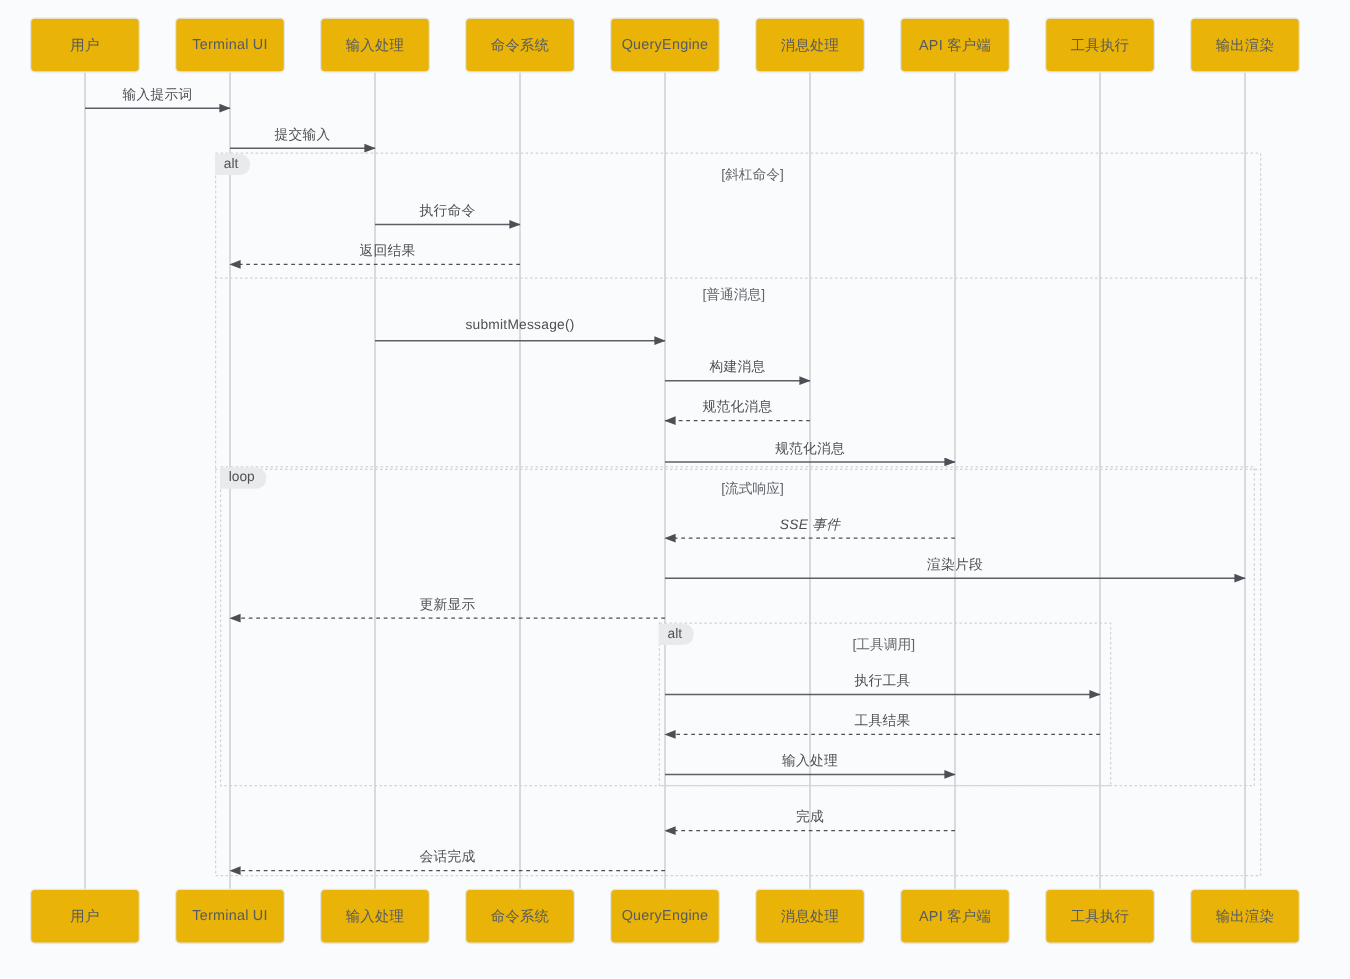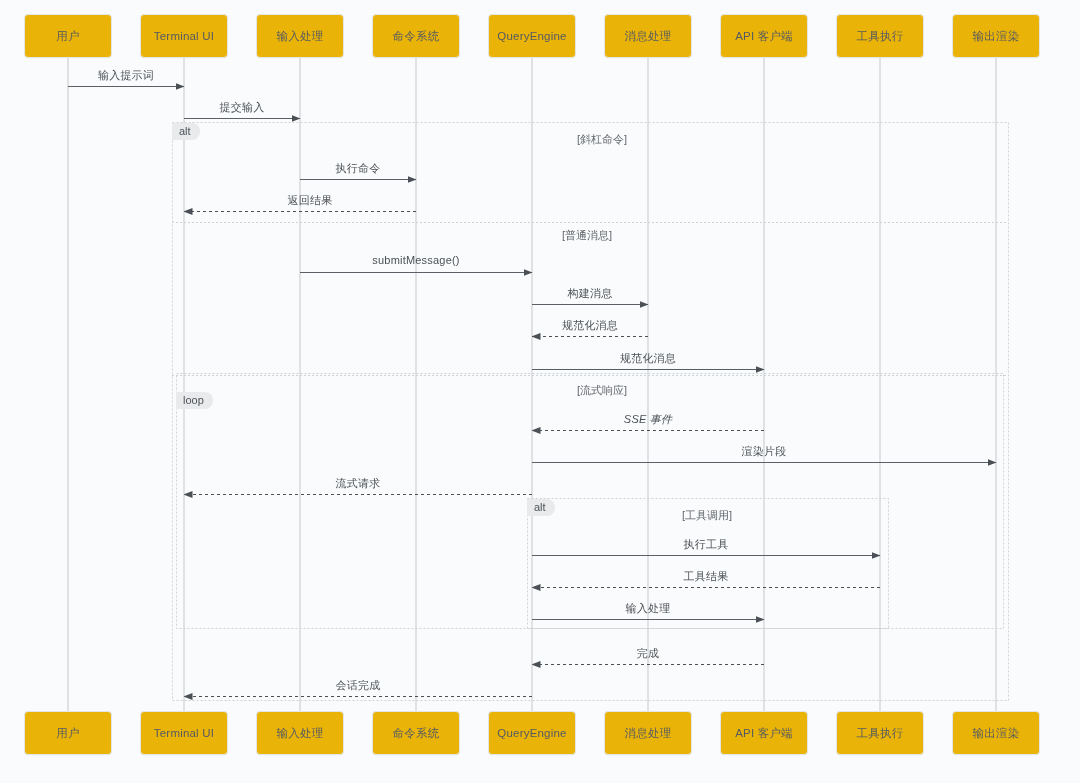--- a/index.html
+++ b/index.html
@@ -178,39 +178,39 @@
       </div>
       <div class="actor-box" style="left: 836px; top: 711px;">
         <span class="actor-label">工具执行</span>
       </div>
       <div class="actor-box" style="left: 952px; top: 711px;">
         <span class="actor-label">输出渲染</span>
       </div>
     </div>
   <div id="fragment-tags">
       <div class="frag-tag" style="left: 172px; top: 123px;">alt</div>
-      <div class="frag-tag" style="left: 176px; top: 392px;">loop</div>
+      <div class="frag-tag" style="left: 176px; top: 374px;">loop</div>
       <div class="frag-tag" style="left: 527px; top: 499px;">alt</div>
     </div>
   <div id="labels-layer">
       <div class="cond-label" style="left: 602px; top: 132px;">[斜杠命令]</div>
       <div class="cond-label" style="left: 587px; top: 228px;">[普通消息]</div>
       <div class="cond-label" style="left: 602px; top: 383px;">[流式响应]</div>
       <div class="cond-label" style="left: 707px; top: 508px;">[工具调用]</div>
       <div class="msg-label" style="left: 126px; top: 68px;">输入提示词</div>
       <div class="msg-label" style="left: 242px; top: 100px;">提交输入</div>
       <div class="msg-label" style="left: 358px; top: 161px;">执行命令</div>
       <div class="msg-label" style="left: 300px; top: 193px; margin-left: 10px;">返回结果</div>
       <div class="msg-label" style="left: 416px; top: 254px;">submitMessage()</div>
       <div class="msg-label" style="left: 590px; top: 286px;">构建消息</div>
       <div class="msg-label" style="left: 590px; top: 318px;">规范化消息</div>
       <div class="msg-label" style="left: 648px; top: 351px;">规范化消息</div>
       <div class="msg-label" style="left: 648px; top: 412px; font-style: italic;">SSE 事件</div>
       <div class="msg-label" style="left: 764px; top: 444px;">渲染片段</div>
-      <div class="msg-label" style="left: 358px; top: 476px;">流式请求</div>
+      <div class="msg-label" style="left: 358px; top: 476px;">更新显示</div>
       <div class="msg-label" style="left: 706px; top: 537px;">执行工具</div>
       <div class="msg-label" style="left: 706px; top: 569px;">工具结果</div>
       <div class="msg-label" style="left: 648px; top: 601px;">输入处理</div>
       <div class="msg-label" style="left: 648px; top: 646px;">完成</div>
       <div class="msg-label" style="left: 358px; top: 678px;">会话完成</div>
     </div>
 
 </div>
 
 </body></html>

